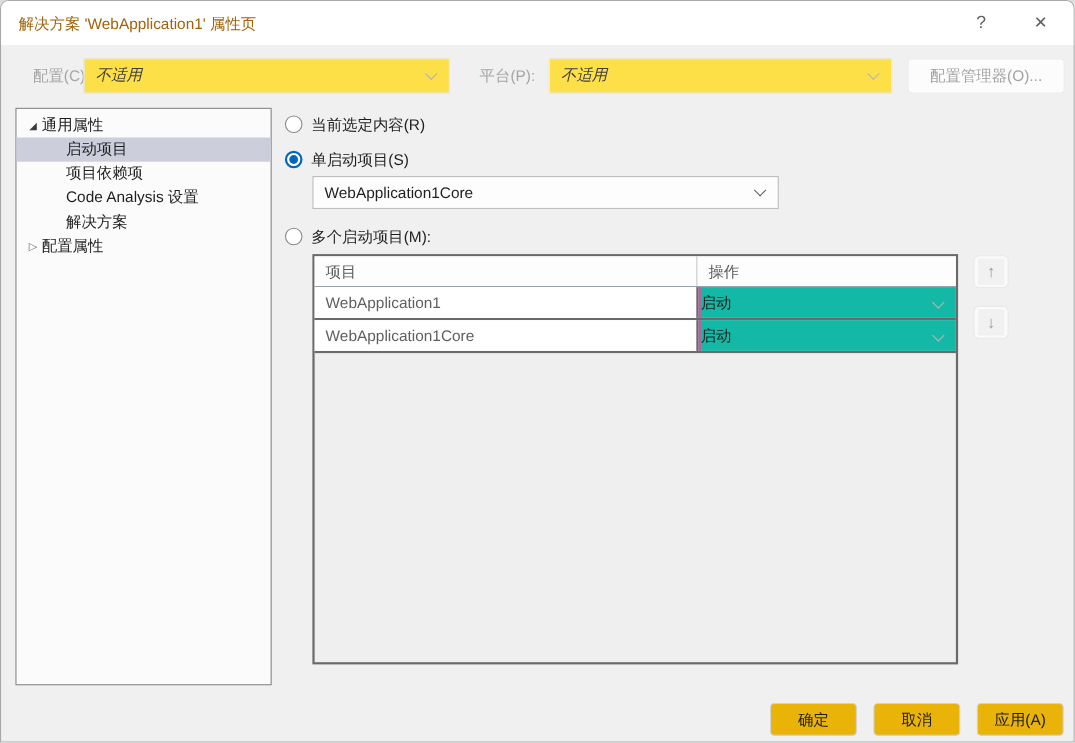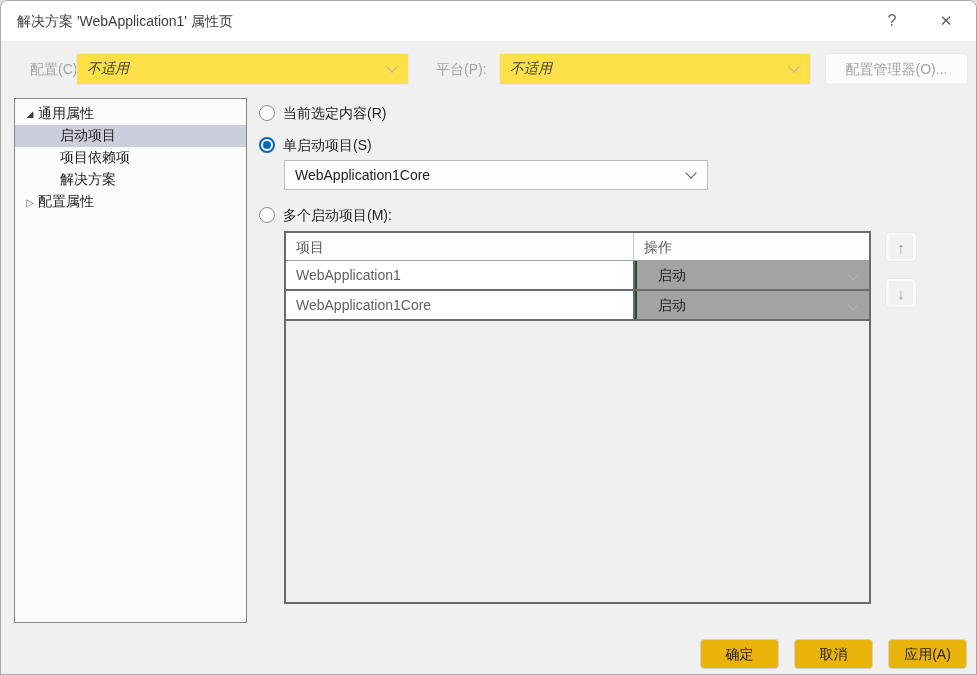--- a/index.html
+++ b/index.html
@@ -4,21 +4,21 @@
 <style>
   * { margin:0; padding:0; box-sizing:border-box; }
   html,body { width:977px; height:675px; }
   body { font-family:"Liberation Sans", sans-serif; font-size:14px; color:#1e1e1e; background:#dcdcdc; }
 
   .window { position:relative; width:977px; height:675px; background:#f0f0f0;
             border:1px solid #a8a8a8; border-radius:8px 8px 0 0; overflow:hidden; }
 
   
   .titlebar { position:absolute; left:0; top:0; width:100%; height:40px; background:#ffffff; }
-  .title { position:absolute; left:16px; top:0; line-height:40px; color:#404040; }
+  .title { position:absolute; left:16px; top:0; line-height:40px; color:#a16207; }
   .tb-btn { position:absolute; top:0; width:40px; height:40px; text-align:center; line-height:40px;
             color:#5f5f5f; font-size:16px; cursor:default; }
   .tb-help  { right:64px; }
   .tb-close { right:10px; font-size:15px; }
 
   
   .cfg-label { position:absolute; color:#a6a6a6; }
   .combo { position:absolute; background:#fde047; border:1px solid #e9e9e9; color:#3f3f3f;
            padding-left:10px; display:flex; align-items:center;font-style:italic; }
   .combo .chev { position:absolute; right:12px; }
@@ -54,22 +54,22 @@
   
   .proj-box { position:absolute; left:283px; top:230px; width:587px; height:373px;
               border:2px solid #6a6a6a; background:#efefef; }
   .t-header { display:flex; height:28px; background:#fdfdfd; border-bottom:1px solid #9aa0aa; }
   .t-header .hc1 { width:348px; line-height:28px; padding-left:10px; color:#5a5a5a;
                    border-right:1px solid #c8c8c8; }
   .t-header .hc2 { flex:1; line-height:28px; padding-left:10px; color:#5a5a5a; }
   .t-row { display:flex; height:30px; border-bottom:2px solid #6a6a6a; }
   .t-row .cell-proj { width:349px; background:#ffffff; color:#5f5f5f; line-height:28px;
                       padding-left:10px; border-right:2px solid #6a6a6a; }
-  .t-row .cell-action { flex:1; position:relative; background:#a3a3a3; color:#1e1e1e;
-                        line-height:28px; padding-left:21px; border-left:2px solid #14532d; }
+  .t-row .cell-action { flex:1; position:relative; background:#14b8a6; color:#1e1e1e;
+                        line-height:28px; padding-left:0; border-left:2px solid #ec4899; }
   .cell-action .chev { position:absolute; right:12px; top:50%; }
 
   
   .move-btn { position:absolute; left:884px; width:32px; height:30px; background:#fafafa;
               border:1px solid #e9e9e9; border-radius:5px; display:flex;
               align-items:center; justify-content:center; }
   .move-btn .inner { width:24px; height:24px; background:#f1f1f1; display:flex;
                      align-items:center; justify-content:center; color:#9a9a9a; font-size:15px; }
   .move-up { top:231px; }
   .move-down { top:277px; }
@@ -106,20 +106,23 @@
   <div class="tree">
     <div class="tree-item lvl0">
       <span class="glyph">◢</span>
       <span>通用属性</span>
     </div>
     <div class="tree-item lvl1 selected">
       <span>启动项目</span>
     </div>
     <div class="tree-item lvl1">
       <span>项目依赖项</span>
+    </div>
+    <div class="tree-item lvl1">
+      <span>Code Analysis 设置</span>
     </div>
     <div class="tree-item lvl1">
       <span>解决方案</span>
     </div>
     <div class="tree-item lvl0">
       <span class="glyph hollow">▷</span>
       <span>配置属性</span>
     </div>
   </div>
 

